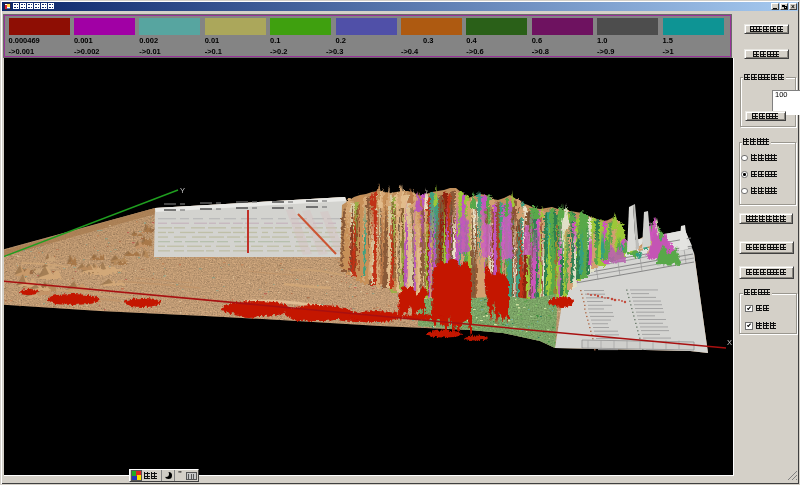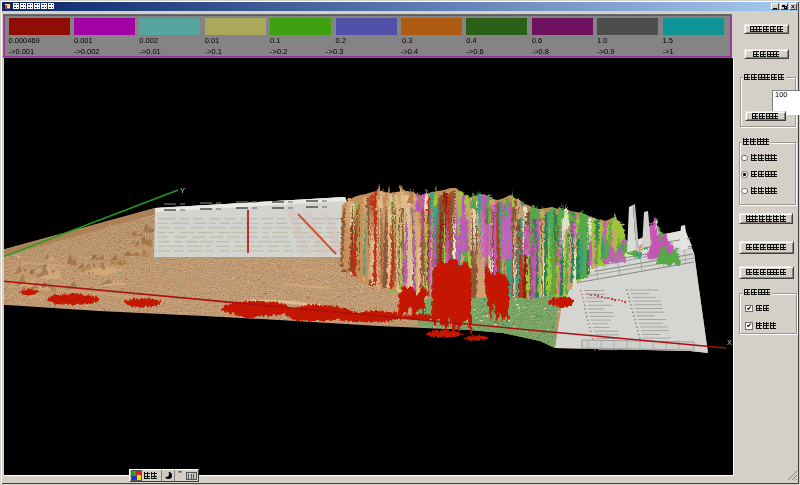--- a/index.html
+++ b/index.html
@@ -5,21 +5,21 @@
 
 .g,.gw{display:inline-block;width:6px;height:6.5px;margin-right:0.8px;vertical-align:top;
 background:
  repeating-linear-gradient(0deg, currentColor 0 1px, transparent 1px 2.5px),
  repeating-linear-gradient(90deg, currentColor 0 1px, transparent 1px 2.9px);}
 .g{color:#111}.gw{color:#fff;width:6px;height:6.5px;margin-right:1px;
 background:
  repeating-linear-gradient(0deg, currentColor 0 1.2px, transparent 1.2px 2.4px),
  repeating-linear-gradient(90deg, currentColor 0 1.2px, transparent 1.2px 2.6px);}
 
-.lt{position:absolute;font-weight:normal;font-size:7.5px;color:#000}
+.lt{position:absolute;font-weight:bold;font-size:7.5px;color:#000}
 .lbl{position:absolute;background:#d4d0c8;padding:0 1px;font-size:0;white-space:nowrap}
 .btn{position:absolute;background:#d4d0c8;border:1px solid;border-color:#e8e6e0 #404040 #404040 #e8e6e0;box-shadow:inset 1px 1px 0 #fff,inset -1px -1px 0 #88857e;display:flex;align-items:center;justify-content:center}
 .inp{position:absolute;background:#fff;border:1px solid;border-color:#808080 #fff #fff #808080;font-size:7.5px;line-height:8px;padding-left:2px;color:#000}
 .grp{position:absolute;border:1px solid #9a978f;box-shadow:inset 1px 1px 0 #fff,1px 1px 0 #fff}
 .radio{position:absolute;width:6.5px;height:6.5px;border-radius:50%;background:#fff;border:1px solid #707070;display:inline-block}
 .rdot{position:absolute;left:1.4px;top:1.4px;width:2.4px;height:2.4px;border-radius:50%;background:#000}
 .cb{position:absolute;width:7.5px;height:7.5px;background:#fff;border:1px solid #707070}
 .ck{position:absolute;left:1px;top:1px;width:3.5px;height:2px;border-left:1.4px solid #000;border-bottom:1.4px solid #000;transform:rotate(-50deg)}
 .wb{position:absolute;top:1px;width:8px;height:6.5px;background:#d4d0c8;border:1px solid;border-color:#fff #404040 #404040 #fff}
 </style></head><body>
@@ -53,21 +53,21 @@
     <div style="position:absolute;left:199.7px;top:2.5px;width:61px;height:17px;background:#aba75b"></div>
     <div class="lt" style="left:199.7px;top:20.5px">0.01</div>
     <div class="lt" style="left:199.7px;top:31.5px">-&gt;0.1</div>
     <div style="position:absolute;left:265.1px;top:2.5px;width:61px;height:17px;background:#3fa00f"></div>
     <div class="lt" style="left:265.1px;top:20.5px">0.1</div>
     <div class="lt" style="left:265.1px;top:31.5px">-&gt;0.2</div>
     <div style="position:absolute;left:330.5px;top:2.5px;width:61px;height:17px;background:#5050a8"></div>
     <div class="lt" style="left:330.5px;top:20.5px">0.2</div>
     <div class="lt" style="left:321px;top:31.5px">-&gt;0.3</div>
     <div style="position:absolute;left:395.9px;top:2.5px;width:61px;height:17px;background:#ae5a11"></div>
-    <div class="lt" style="left:397px;top:20.5px">0.3</div>
+    <div class="lt" style="left:418px;top:20.5px">0.3</div>
     <div class="lt" style="left:395.9px;top:31.5px">-&gt;0.4</div>
     <div style="position:absolute;left:461.3px;top:2.5px;width:61px;height:17px;background:#2a6018"></div>
     <div class="lt" style="left:461.3px;top:20.5px">0.4</div>
     <div class="lt" style="left:461.3px;top:31.5px">-&gt;0.6</div>
     <div style="position:absolute;left:526.7px;top:2.5px;width:61px;height:17px;background:#6e1260"></div>
     <div class="lt" style="left:526.7px;top:20.5px">0.6</div>
     <div class="lt" style="left:526.7px;top:31.5px">-&gt;0.8</div>
     <div style="position:absolute;left:592.1px;top:2.5px;width:61px;height:17px;background:#4d4d4d"></div>
     <div class="lt" style="left:592.1px;top:20.5px">1.0</div>
     <div class="lt" style="left:592.1px;top:31.5px">-&gt;0.9</div>

